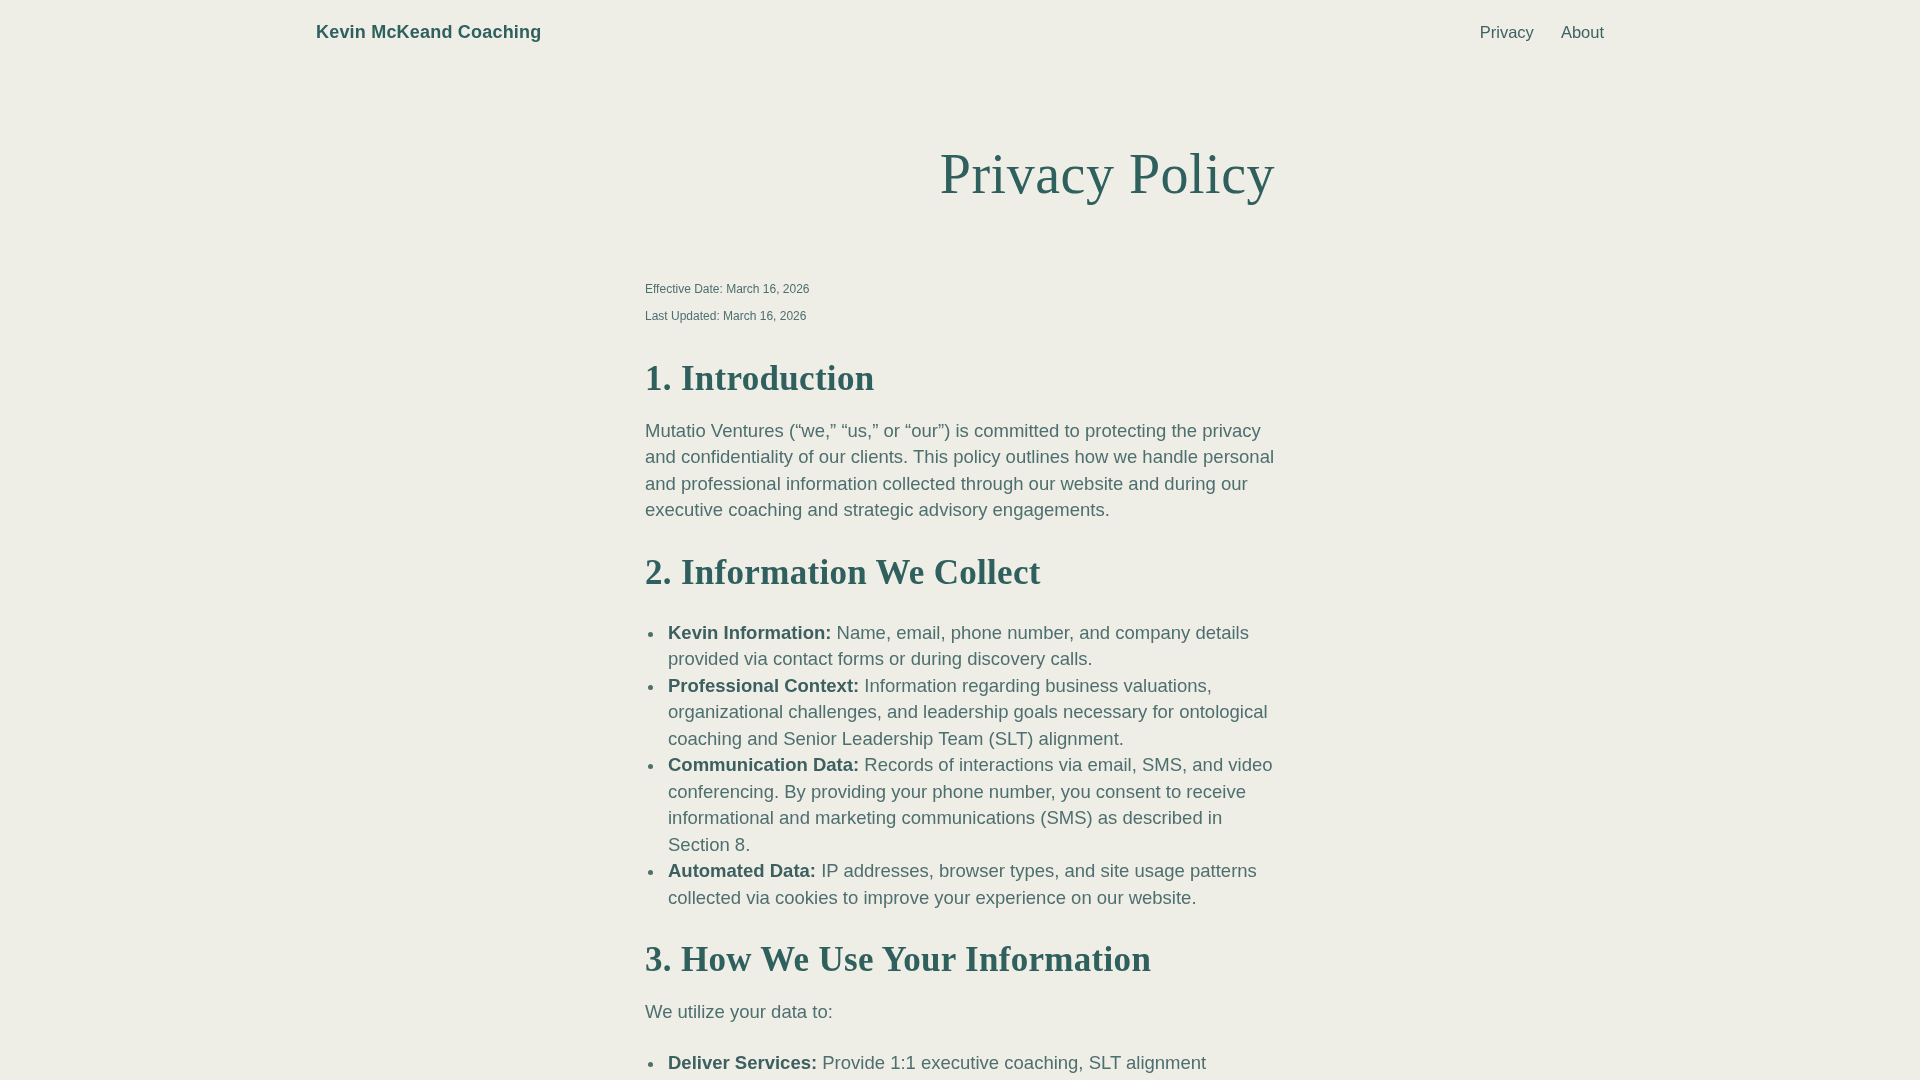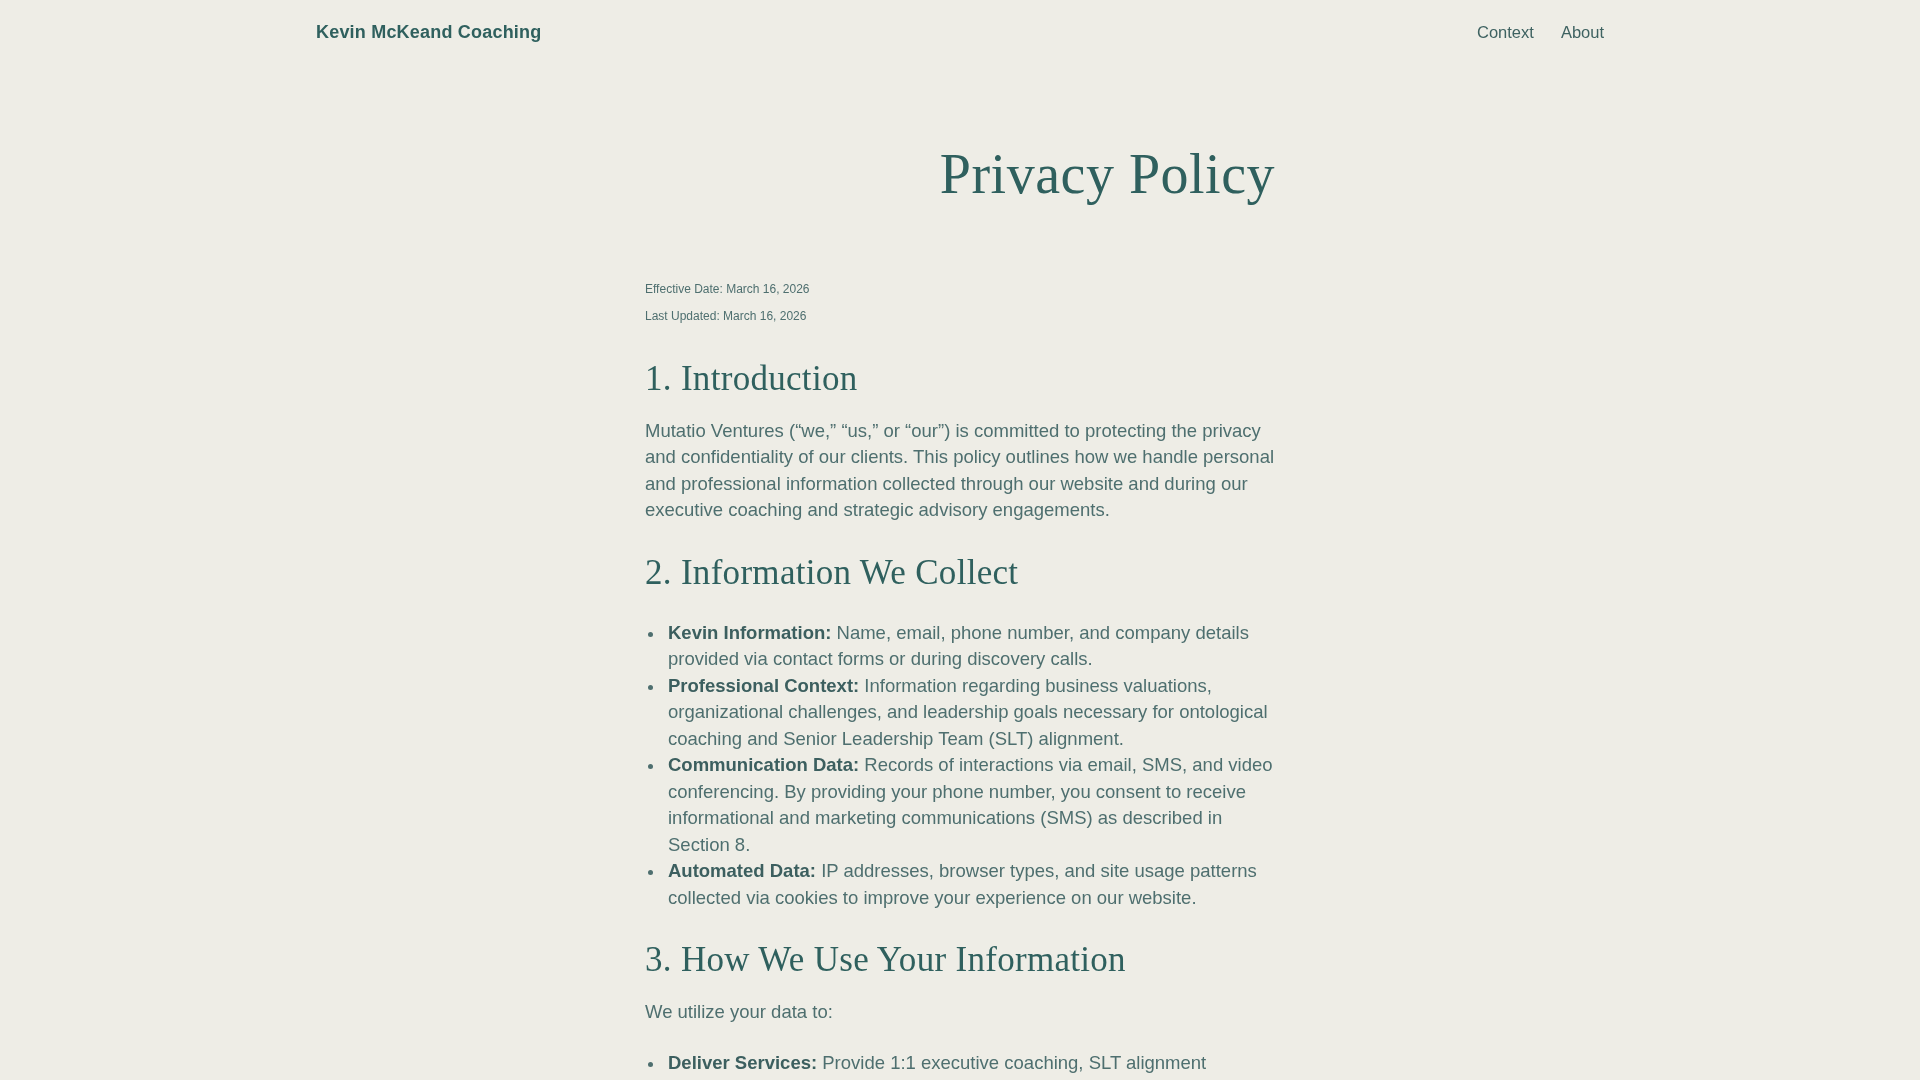--- a/index.html
+++ b/index.html
@@ -35,21 +35,21 @@
   .doc-title{
     font-family:"Liberation Serif",serif;font-weight:400;
     font-size:56px;line-height:1.2;color:var(--accent);
     text-align:right;margin:0 0 68px 0;letter-spacing:.5px;
   }
   .doc-meta{
     font-size:12px;line-height:27px;color:var(--body);
     margin:0 0 2px 0;
   }
   .sections h2{
-    font-family:"Liberation Serif",serif;font-weight:400;
+    font-family:"Liberation Serif",serif;font-weight:700;
     font-size:35px;line-height:1.25;color:var(--accent);
     margin:27px 0 17px 0;letter-spacing:.3px;
   }
   .sections p{
     font-size:18.5px;line-height:26.5px;color:var(--body);
     margin:0 0 20px 0;
   }
   .sections ul{
     margin:25px 0 22px 0;padding:0 0 0 19px;
     list-style:disc outside;
@@ -60,21 +60,21 @@
   }
   .sections li::marker{color:var(--body);font-size:15px;}
   .sections li strong{color:var(--lead);font-weight:bold;}
 </style>
 </head>
 <body>
 
 <header class="site-header">
   <a class="brand">Kevin McKeand Coaching</a>
   <nav class="nav">
-      <a>Context</a>
+      <a>Privacy</a>
       <a>About</a>
     </nav>
 </header>
 
 <main class="content">
   <h1 class="doc-title">Privacy Policy</h1>
   <div class="doc-meta">
       <div>Effective Date: March 16, 2026</div>
       <div>Last Updated: March 16, 2026</div>
     </div>

